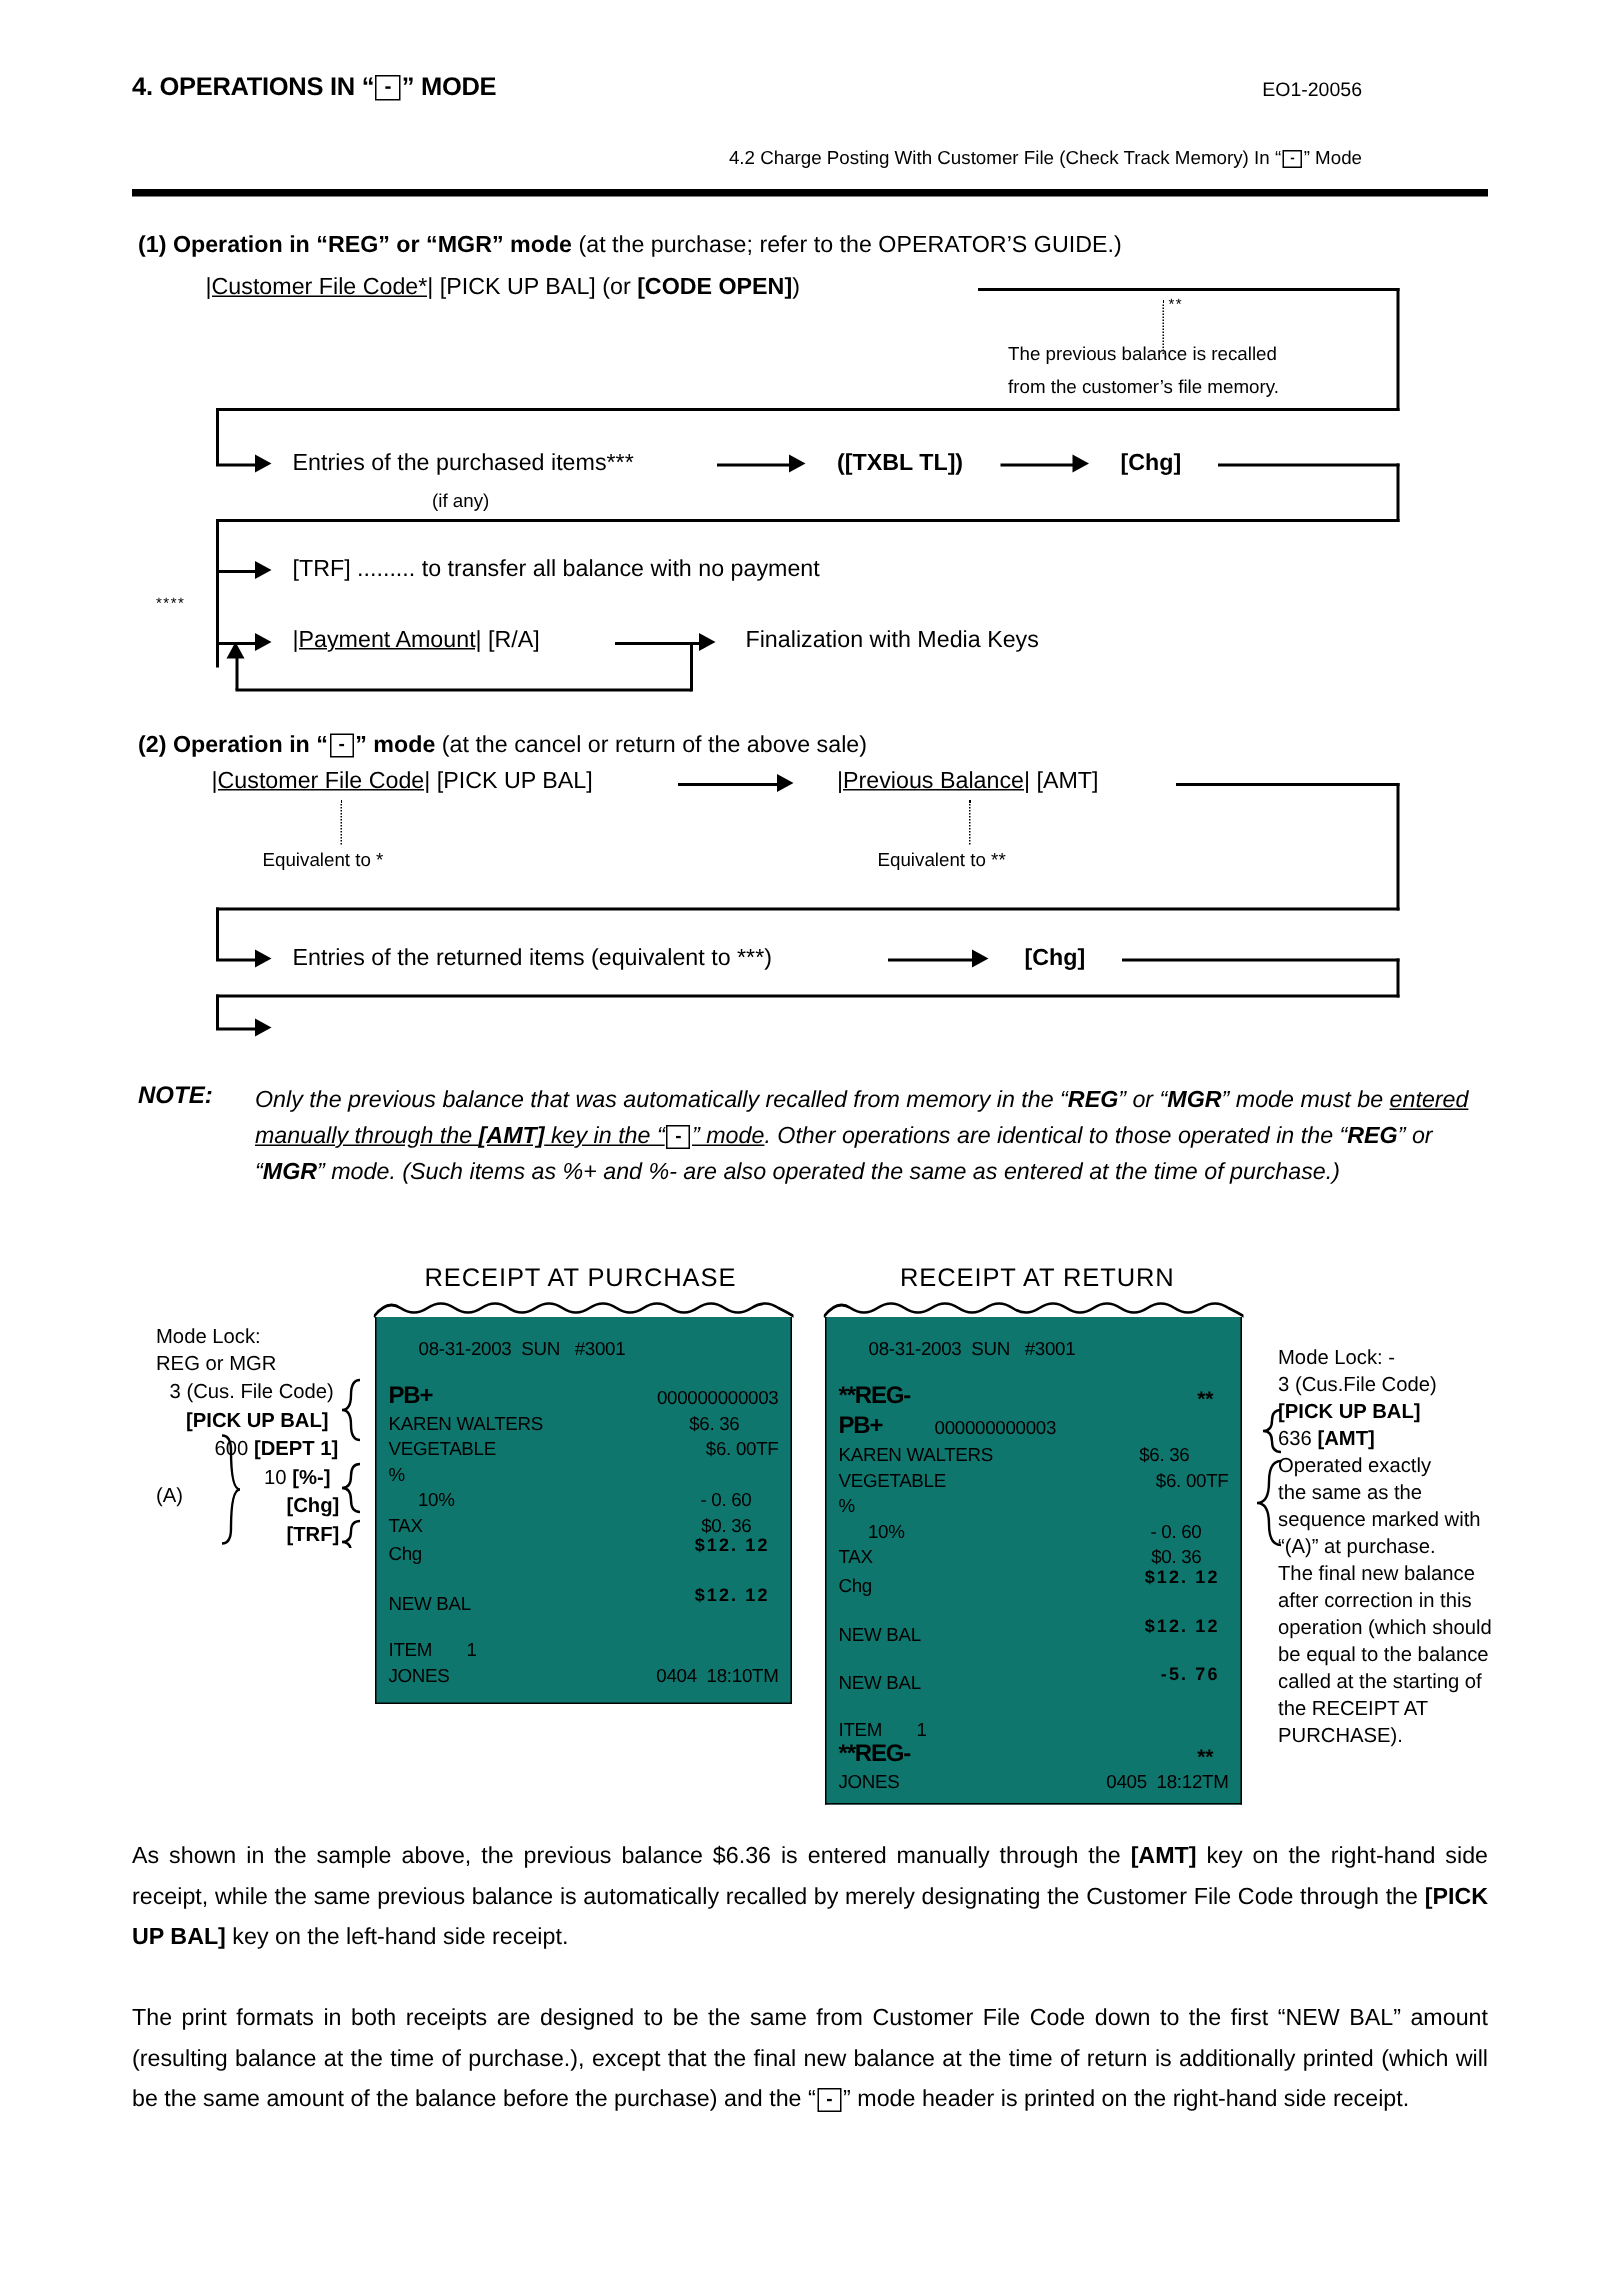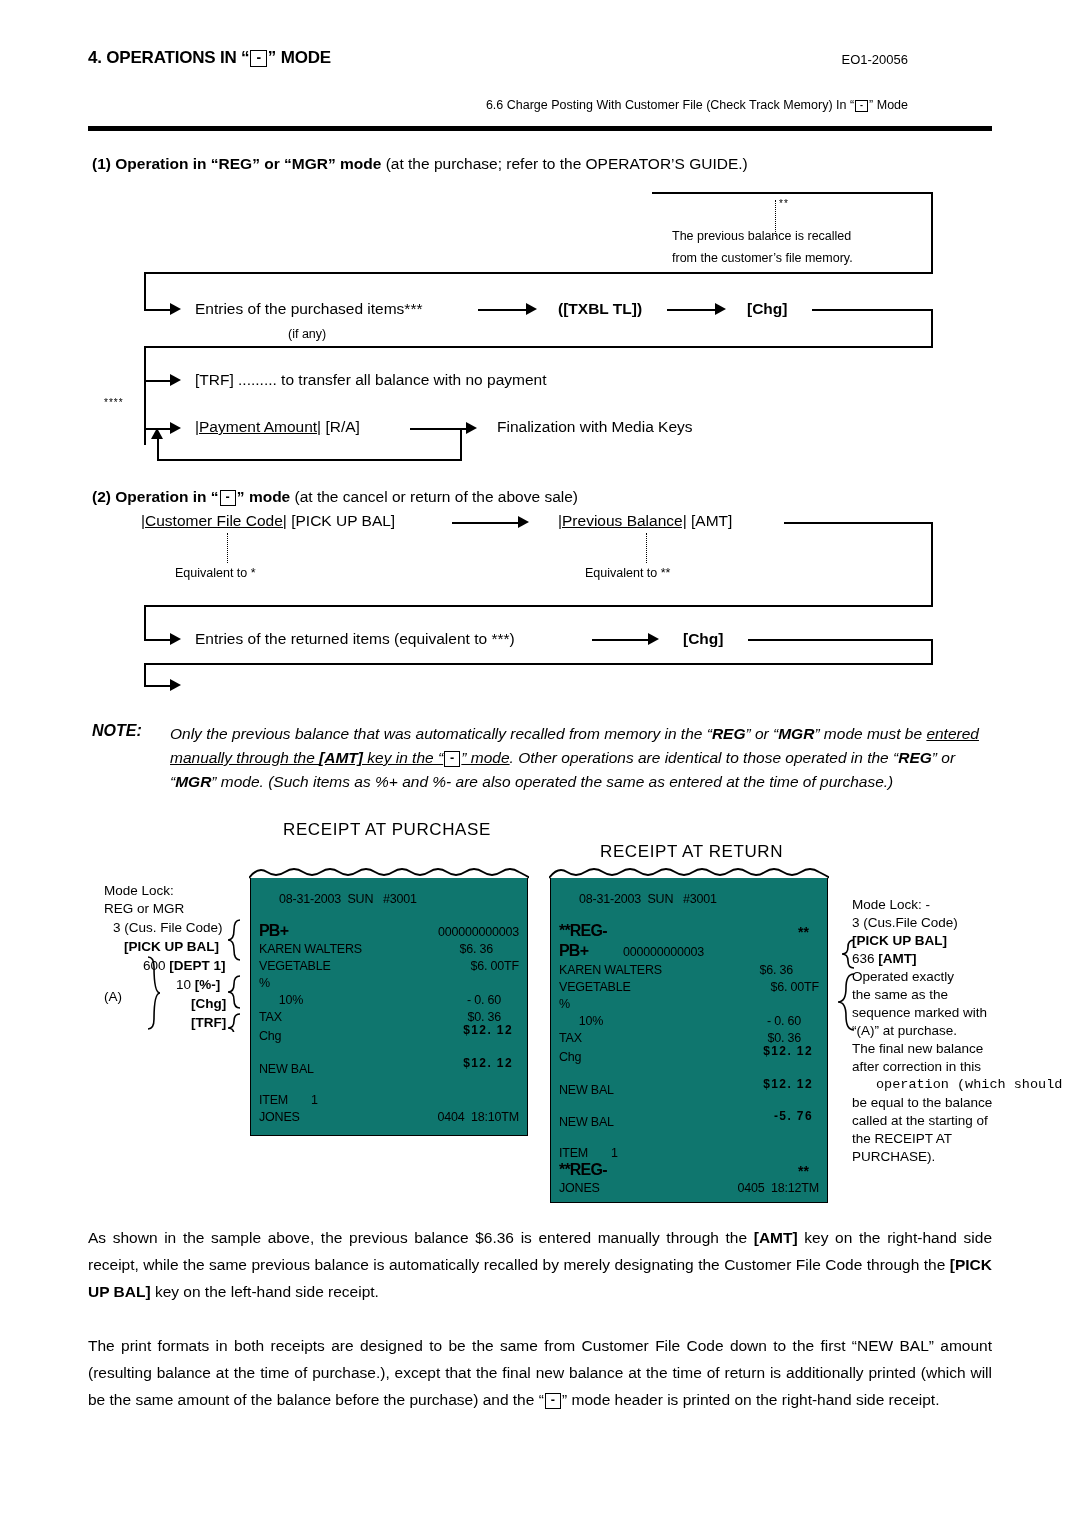--- a/index.html
+++ b/index.html
@@ -130,28 +130,31 @@
 </head>
 <body>
 
 <div class="page">
 
   <div class="hdr-title">
     <span>4. OPERATIONS IN “</span><span class="minuskey">-</span><span>” MODE</span>
   </div>
   <div class="hdr-doc">EO1-20056</div>
   <div class="hdr-sub">
-    <span>6.6 Charge Posting With Customer File (Check Track Memory) In “</span><span class="minuskey sm">-</span><span>” Mode</span>
+    <span>4.2 Charge Posting With Customer File (Check Track Memory) In “</span><span class="minuskey sm">-</span><span>” Mode</span>
   </div>
   <div class="hdr-rule"></div>
 
   <div class="t b" style="left:92px; top:155px;">
     <span>(1) Operation in “REG” or “MGR” mode</span><span style="font-weight:normal"> (at the purchase; refer to the OPERATOR’S GUIDE.)</span>
   </div>
 
+  <div class="t" style="left:137px; top:183px;">
+    <span class="u">|Customer File Code*|</span><span class="b"> [PICK UP BAL]</span><span> (or </span><span class="b"><b>[CODE OPEN]</b></span><span>)</span>
+  </div>
 
   <div class="hl" style="left:652px; top:192px; width:281px;"></div>
   <div class="vl" style="left:931.4px; top:192px; height:82px;"></div>
   <div class="hl" style="left:144px; top:272.4px; width:789px;"></div>
   <div class="vl" style="left:144px; top:272.4px; height:38px;"></div>
   <div class="hl" style="left:144px; top:309px; width:28px;"></div>
   <div class="ar" style="left:170px; top:303px;"></div>
 
   <div class="dotv" style="left:775px; top:200px; height:36px;"></div>
   <div class="t xs" style="left:779px; top:198px;">**</div>
@@ -227,21 +230,21 @@
   <div class="hl" style="left:144px; top:663.4px; width:789px;"></div>
   <div class="vl" style="left:144px; top:663.4px; height:23px;"></div>
   <div class="hl" style="left:144px; top:685px; width:28px;"></div>
   <div class="ar" style="left:170px; top:679px;"></div>
 
   <div class="note-label">NOTE:</div>
   <div class="note-body">
     <span>Only the previous balance that was automatically recalled from memory in the “</span><b>REG</b><span>” or “</span><b>MGR</b><span>” mode must be </span><span class="u">entered manually through the </span><b class="u">[AMT]</b><span class="u"> key in the “</span><span class="minuskey" style="font-style:normal">-</span><span class="u">” mode</span><span>.  Other operations are identical to those operated in the “</span><b>REG</b><span>” or “</span><b>MGR</b><span>” mode. (Such items as %+ and %- are also operated the same as entered at the time of purchase.)</span>
   </div>
 
-  <div class="rcpt-title" style="left:283px; top:820px;">RECEIPT AT PURCHASE</div>
+  <div class="rcpt-title" style="left:283px; top:842px;">RECEIPT AT PURCHASE</div>
   <div class="rcpt-title" style="left:600px; top:842px;">RECEIPT AT RETURN</div>
 
   <div class="rcpt" id="rcptL" style="left:250px; top:878px; width:278px; height:258px;">
     <div class="zig">
       <svg width="282" height="14" viewBox="0 0 282 14" preserveAspectRatio="none">
         <path d="M0,13 Q9,1 18,7 Q27,13 36,7 Q45,1 54,7 Q63,13 72,7 Q81,1 90,7 Q99,13 108,7 Q117,1 126,7 Q135,13 144,7 Q153,1 162,7 Q171,13 180,7 Q189,1 198,7 Q207,13 216,7 Q225,1 234,7 Q243,13 252,7 Q261,1 270,7 Q276,10 281,13" fill="none" stroke="#000" stroke-width="1.8"></path>
       </svg>
     </div>
     <div class="rline" style="left:28px; top:14px;">08-31-2003  SUN   #3001</div>
 
@@ -342,21 +345,21 @@
   <div class="anno" style="left:852px; top:896px;">Mode Lock: -</div>
   <div class="anno" style="left:852px; top:914px;">3 (Cus.File Code)</div>
   <div class="anno" style="left:852px; top:932px; font-weight:bold;">[PICK UP BAL]</div>
   <div class="anno" style="left:852px; top:950px;">636 <b style="font-weight:bold">[AMT]</b></div>
   <div class="anno" style="left:852px; top:968px;">Operated exactly</div>
   <div class="anno" style="left:852px; top:986px;">the same as the</div>
   <div class="anno" style="left:852px; top:1004px;">sequence marked with</div>
   <div class="anno" style="left:852px; top:1022px;">“(A)” at purchase.</div>
   <div class="anno" style="left:852px; top:1040px;">The final new balance</div>
   <div class="anno" style="left:852px; top:1058px;">after correction in this</div>
-  <div class="anno" style="left:876px; top:1076px;font-family:Liberation Mono, monospace;">operation (which should</div>
+  <div class="anno" style="left:852px; top:1076px;">operation (which should</div>
   <div class="anno" style="left:852px; top:1094px;">be equal to the balance</div>
   <div class="anno" style="left:852px; top:1112px;">called at the starting of</div>
   <div class="anno" style="left:852px; top:1130px;">the  RECEIPT AT</div>
   <div class="anno" style="left:852px; top:1148px;">PURCHASE).</div>
 
   <svg style="position:absolute; left:832px; top:938px; width:26px; height:130px;">
     <path d="M22,2 q-6,0 -6,7 q0,7 -6,7 q6,0 6,7 q0,7 6,7" fill="none" stroke="#000" stroke-width="1.6"></path>
     <path d="M22,36 q-8,0 -8,14 q0,14 -8,14 q8,0 8,14 q0,14 8,14" fill="none" stroke="#000" stroke-width="1.6"></path>
   </svg>
 

